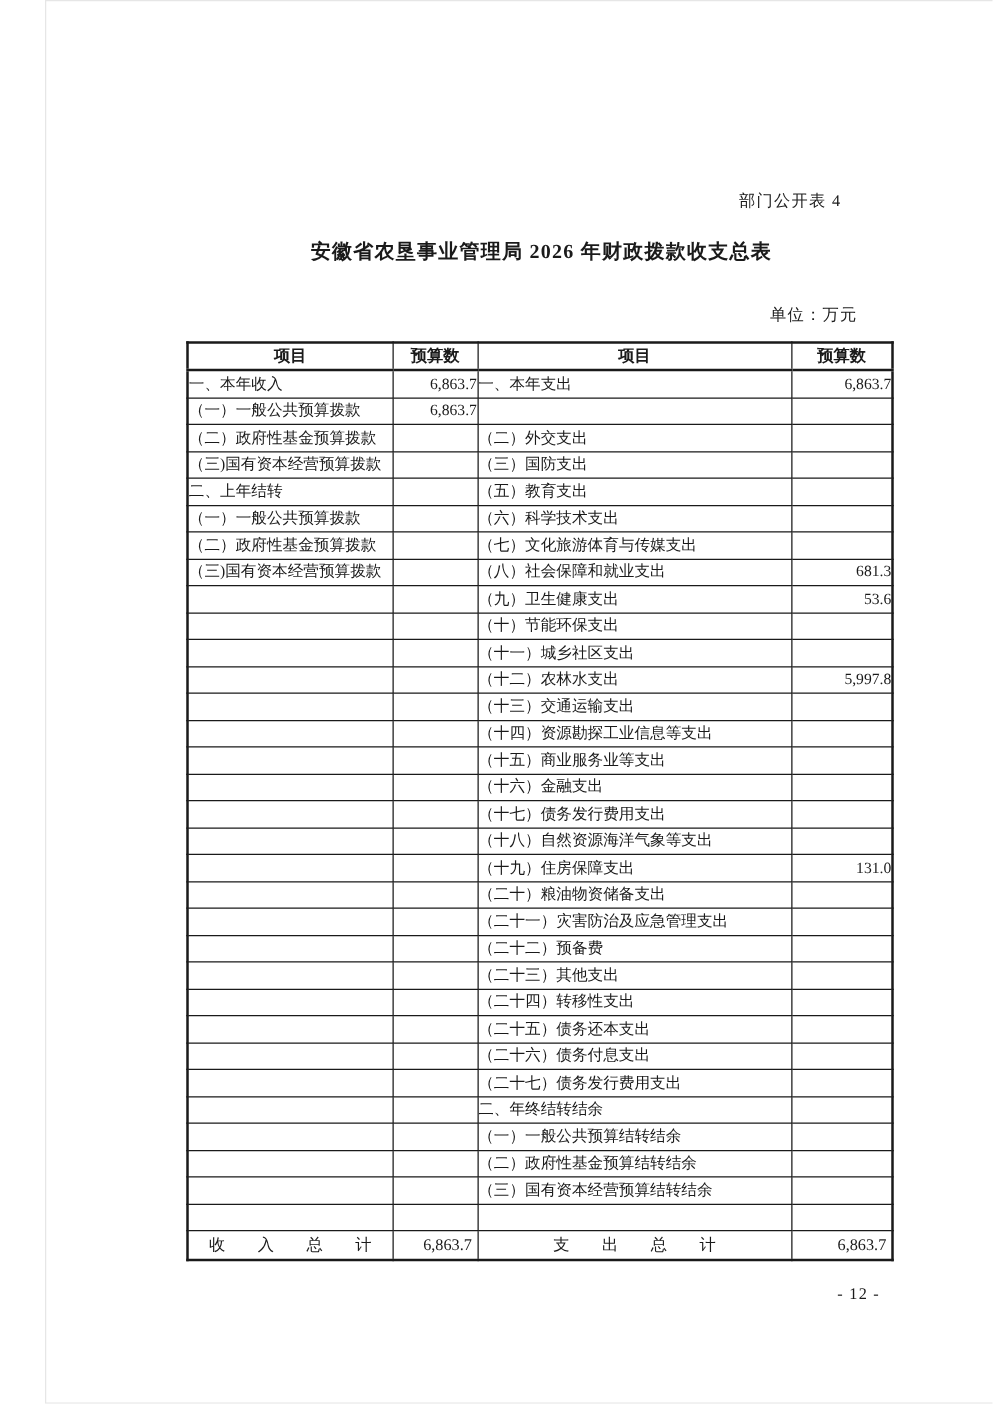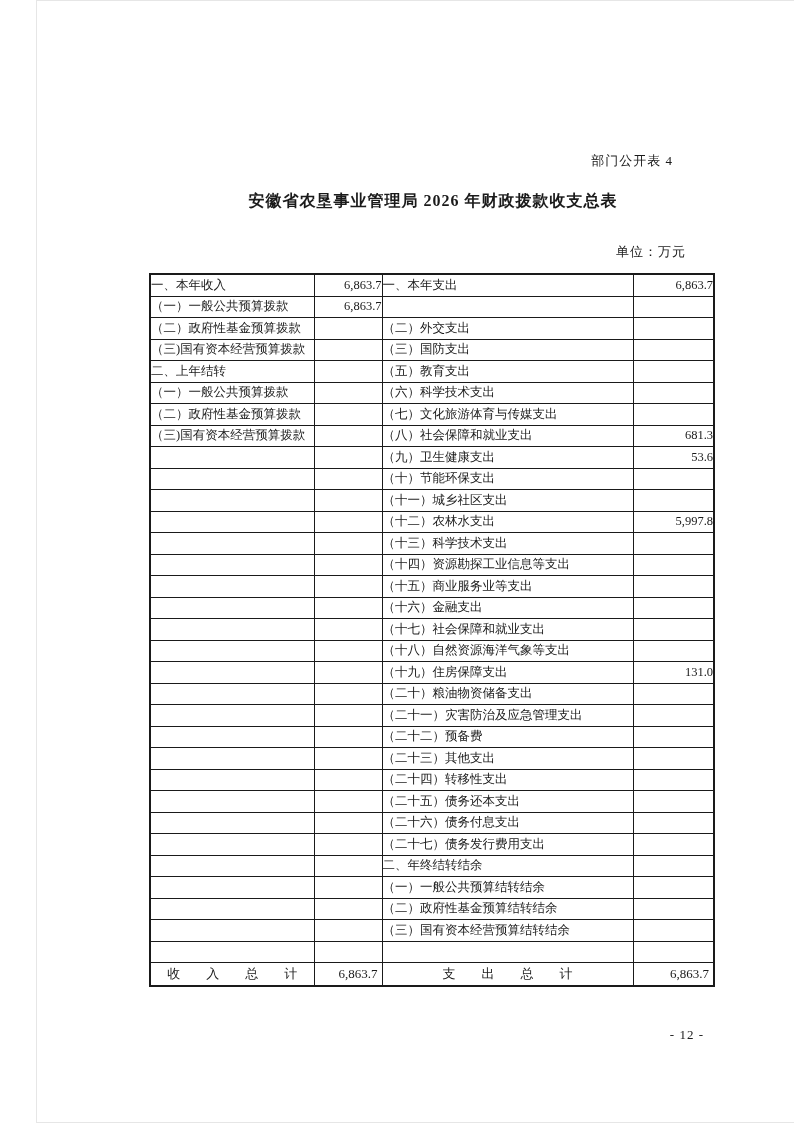--- a/index.html
+++ b/index.html
@@ -117,20 +117,26 @@
   <div class="unit-label">单位：万元</div>
 
   <table class="budget">
     <colgroup>
       <col style="width:164px">
       <col style="width:68px">
       <col style="width:251px">
       <col style="width:81px">
     </colgroup>
     <thead>
+      <tr class="column-header-row">
+        <th>项目</th>
+        <th>预算数</th>
+        <th>项目</th>
+        <th>预算数</th>
+      </tr>
     </thead>
     <tbody>
 
     <tr>
           <td class="item">一、本年收入</td>
           <td class="value">6,863.7</td>
           <td class="item">一、本年支出</td>
           <td class="value">6,863.7</td>
         </tr>
         <tr>
@@ -195,21 +201,21 @@
         </tr>
         <tr>
           <td class="item"></td>
           <td class="value"></td>
           <td class="item">（十二）农林水支出</td>
           <td class="value">5,997.8</td>
         </tr>
         <tr>
           <td class="item"></td>
           <td class="value"></td>
-          <td class="item">（十三）科学技术支出</td>
+          <td class="item">（十三）交通运输支出</td>
           <td class="value"></td>
         </tr>
         <tr>
           <td class="item"></td>
           <td class="value"></td>
           <td class="item">（十四）资源勘探工业信息等支出</td>
           <td class="value"></td>
         </tr>
         <tr>
           <td class="item"></td>
@@ -219,21 +225,21 @@
         </tr>
         <tr>
           <td class="item"></td>
           <td class="value"></td>
           <td class="item">（十六）金融支出</td>
           <td class="value"></td>
         </tr>
         <tr>
           <td class="item"></td>
           <td class="value"></td>
-          <td class="item">（十七）社会保障和就业支出</td>
+          <td class="item">（十七）债务发行费用支出</td>
           <td class="value"></td>
         </tr>
         <tr>
           <td class="item"></td>
           <td class="value"></td>
           <td class="item">（十八）自然资源海洋气象等支出</td>
           <td class="value"></td>
         </tr>
         <tr>
           <td class="item"></td>

